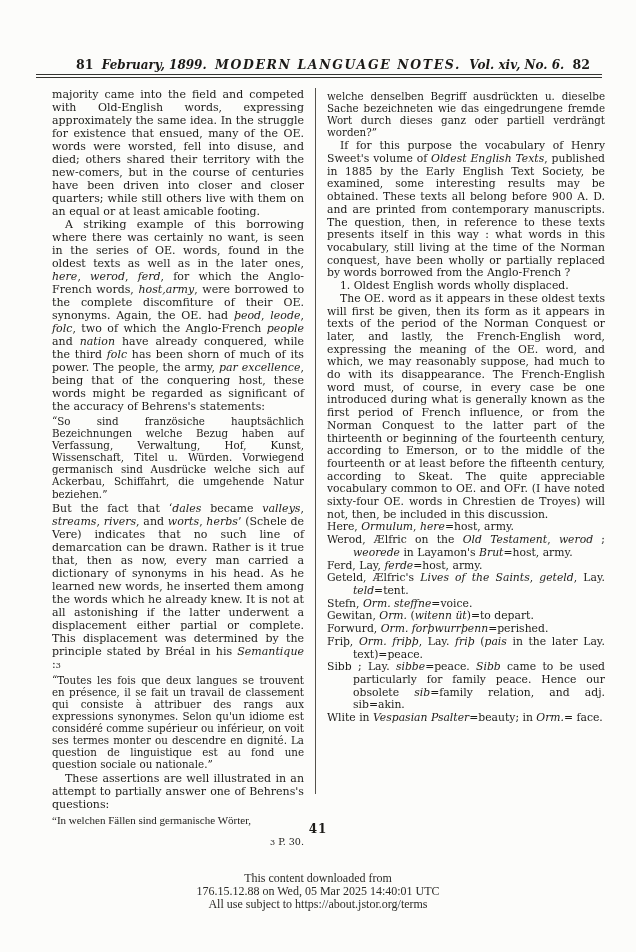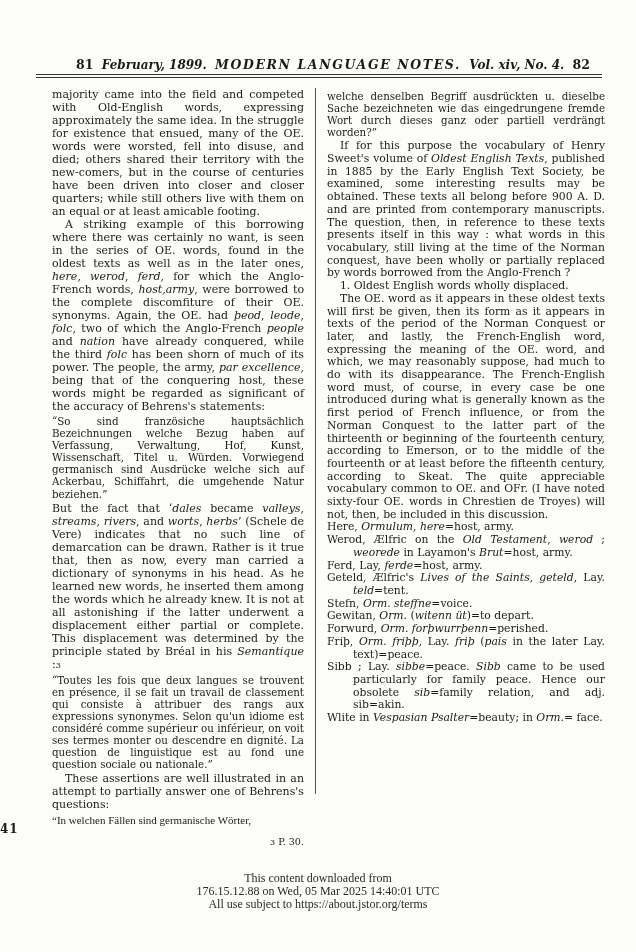--- a/index.html
+++ b/index.html
@@ -77,20 +77,21 @@
     line-height: 11px;
     padding-left: 12px;
     text-align: right;
   }
   .fn-ref { font-size: 8px; }
   .signature {
     position: absolute;
     top: 822px;
     left: 0;
     width: 636px;
+    text-align: center;
     font-weight: bold;
     font-size: 12px;
     letter-spacing: 1px;
   }
   .footer {
     position: absolute;
     top: 872px;
     left: 0;
     width: 636px;
     text-align: center;
@@ -102,21 +103,21 @@
 </style>
 </head>
 <body>
 
 <div class="page">
 
   <div class="header">
     <span class="pnum">81</span>
     <span class="hdr-date">February, 1899.</span>
     <span class="hdr-journal">MODERN LANGUAGE NOTES.</span>
-    <span class="hdr-vol">Vol. xiv, No. 4.</span>
+    <span class="hdr-vol">Vol. xiv, No. 6.</span>
     <span class="pnum">82</span>
   </div>
 
   <div class="rule"></div>
 
   <div class="columns">
     <div class="col col-left">
         <p class="para">majority came into the field and competed with Old-English words, expressing approximately the same idea. In the struggle for existence that ensued, many of the OE. words were worsted, fell into disuse, and died; others shared their territory with the new-comers, but in the course of centuries have been driven into closer and closer quarters; while still others live with them on an equal or at least amicable footing.</p>
         <p class="para indent">A striking example of this borrowing where there was certainly no want, is seen in the series of OE. words, found in the oldest texts as well as in the later ones, <i>here</i>, <i>werod</i>, <i>ferd</i>, for which the Anglo-French words, <i>host,army</i>, were borrowed to the complete discomfiture of their OE. synonyms. Again, the OE. had <i>þeod</i>, <i>leode</i>, <i>folc</i>, two of which the Anglo-French <i>people</i> and <i>nation</i> have already conquered, while the third <i>folc</i> has been shorn of much of its power. The people, the army, <i>par excellence</i>, being that of the conquering host, these words might be regarded as significant of the accuracy of Behrens's statements:</p>
         <p class="para quote">“So sind französiche hauptsächlich Bezeichnungen welche Bezug haben auf Verfassung, Verwaltung, Hof, Kunst, Wissenschaft, Titel u. Würden. Vorwiegend germanisch sind Ausdrücke welche sich auf Ackerbau, Schiffahrt, die umgehende Natur beziehen.”</p>

